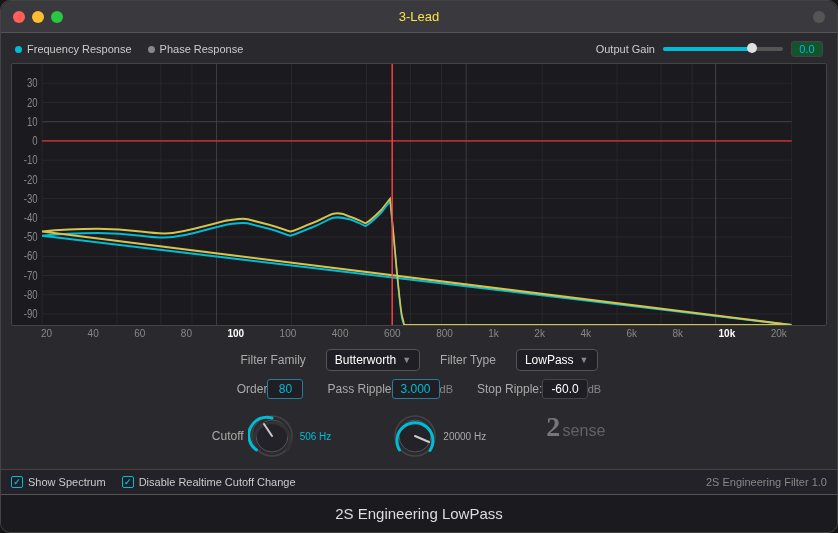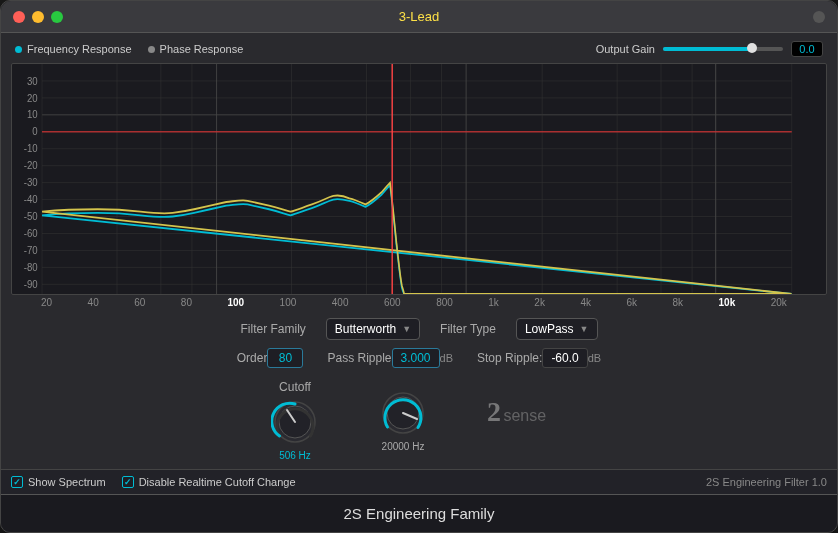--- a/index.html
+++ b/index.html
@@ -122,21 +122,21 @@
       width: 10px;
       height: 10px;
       border-radius: 50%;
       background: #e0e0e0;
       position: absolute;
       top: -3px;
       left: 70%;
       cursor: pointer;
     }
     .gain-value {
-      background: #000000;
+      background: #14532d;
       color: #00bcd4;
       font-size: 11px;
       padding: 1px 1px;
       border-radius: 3px;
       border: 1px solid #444;
       min-width: 32px;
       text-align: center;
     }
     .chart-area {
       flex: 1;
@@ -212,21 +212,21 @@
     }
     .knobs-row {
       display: flex;
       align-items: center;
       justify-content: center;
       gap: 60px;
       padding: 4px 0;
     }
     .knob-group {
       display: flex;
-      flex-direction: column;
+      flex-direction: row;
       align-items: center;
       gap: 4px;
     }
     .knob-label {
       font-size: 12px;
       color: #aaa;
     }
     .knob {
       width: 48px;
       height: 48px;
@@ -541,15 +541,15 @@
         <div class="checkbox-box">
           <span class="checkbox-check">✓</span>
         </div>
         <span>Disable Realtime Cutoff Change</span>
       </div>
     </div>
     <span class="branding">2S Engineering Filter  1.0</span>
   </div>
 
   <div class="bottom-bar">
-    <span>2S Engineering Family</span>
+    <span>2S Engineering LowPass</span>
   </div>
 </div>
 
 </body></html>

